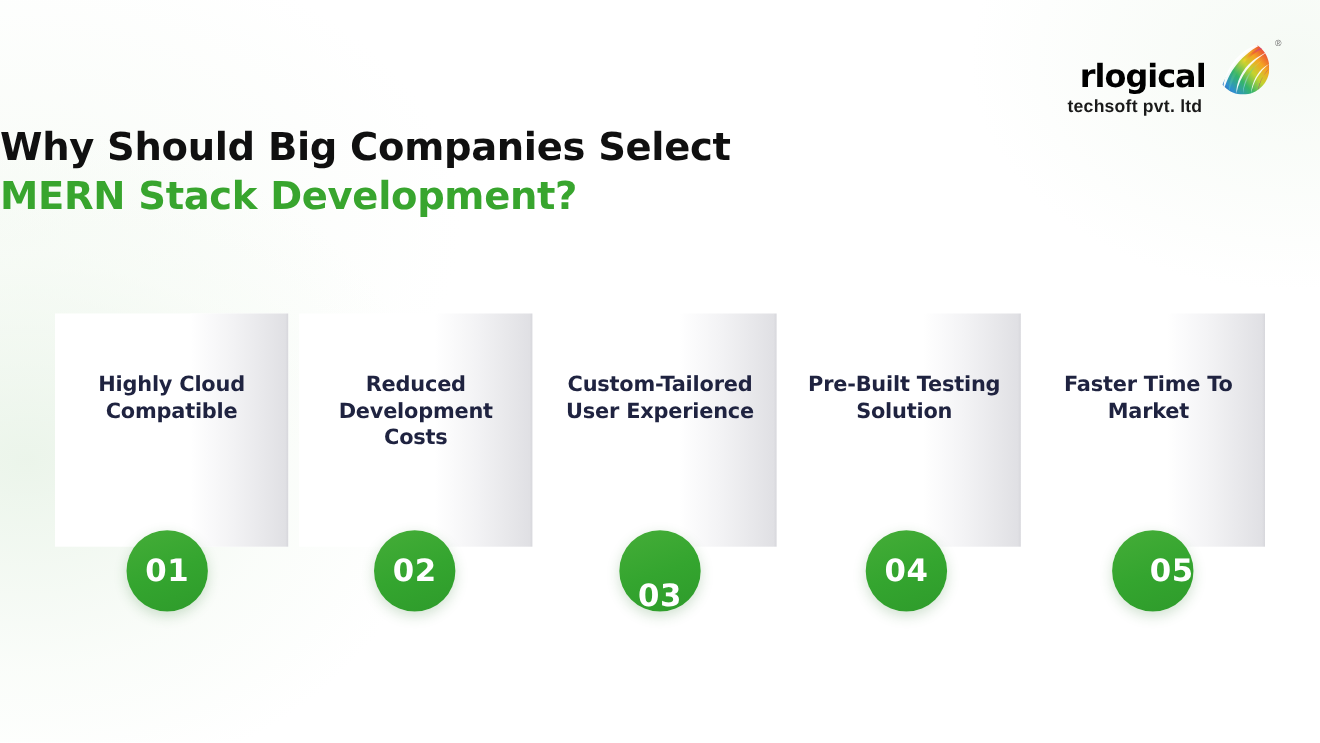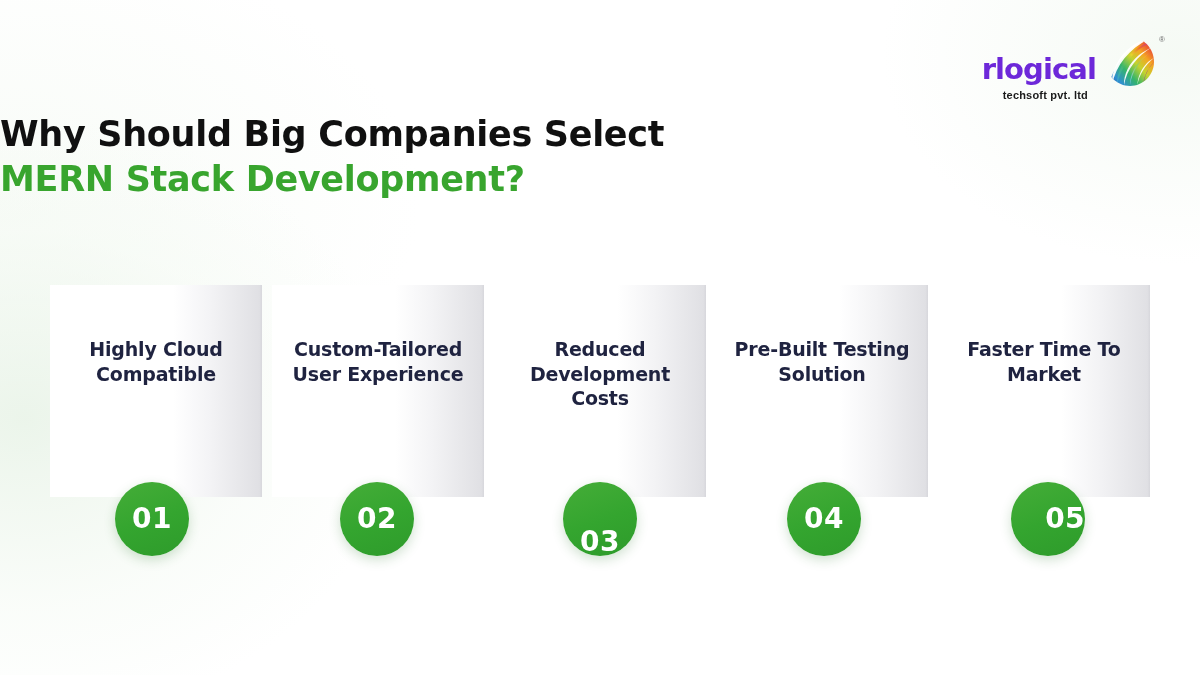--- a/index.html
+++ b/index.html
@@ -46,32 +46,32 @@
     display: flex;
     flex-direction: column;
     align-items: flex-end;
     padding-top: 21px;
   }
   .logo-wordmark {
     font-family: "DejaVu Sans", sans-serif;
     font-size: 29px;
     font-weight: 700;
     letter-spacing: -0.9px;
-    color: #6d28d9;
+    color: #000000;
     line-height: 1;
   }
   .logo-tagline {
     font-family: "Liberation Sans", sans-serif;
-    font-size: 11px;
+    font-size: 16px;
     font-weight: 600;
     letter-spacing: 0.2px;
     color: #1a1a1a;
     line-height: 1;
     margin-top: 6px;
-    margin-right: 8px;
+    margin-right: 3px;
   }
   .logo-mark {
     position: relative;
     width: 56px;
     height: 56px;
     flex: none;
   }
   .logo-reg {
     position: absolute;
     top: 2px;
@@ -261,28 +261,28 @@
     <div class="card">
       <div class="card-fold"></div>
       <div class="card-body">
         <div class="card-title">Highly Cloud Compatible</div>
       </div>
     </div>
 
     <div class="card">
       <div class="card-fold"></div>
       <div class="card-body">
+        <div class="card-title">Reduced Development Costs</div>
+      </div>
+    </div>
+
+    <div class="card">
+      <div class="card-fold"></div>
+      <div class="card-body">
         <div class="card-title">Custom-Tailored User Experience</div>
-      </div>
-    </div>
-
-    <div class="card">
-      <div class="card-fold"></div>
-      <div class="card-body">
-        <div class="card-title">Reduced Development Costs</div>
       </div>
     </div>
 
     <div class="card">
       <div class="card-fold"></div>
       <div class="card-body">
         <div class="card-title">Pre-Built Testing Solution</div>
       </div>
     </div>
 

